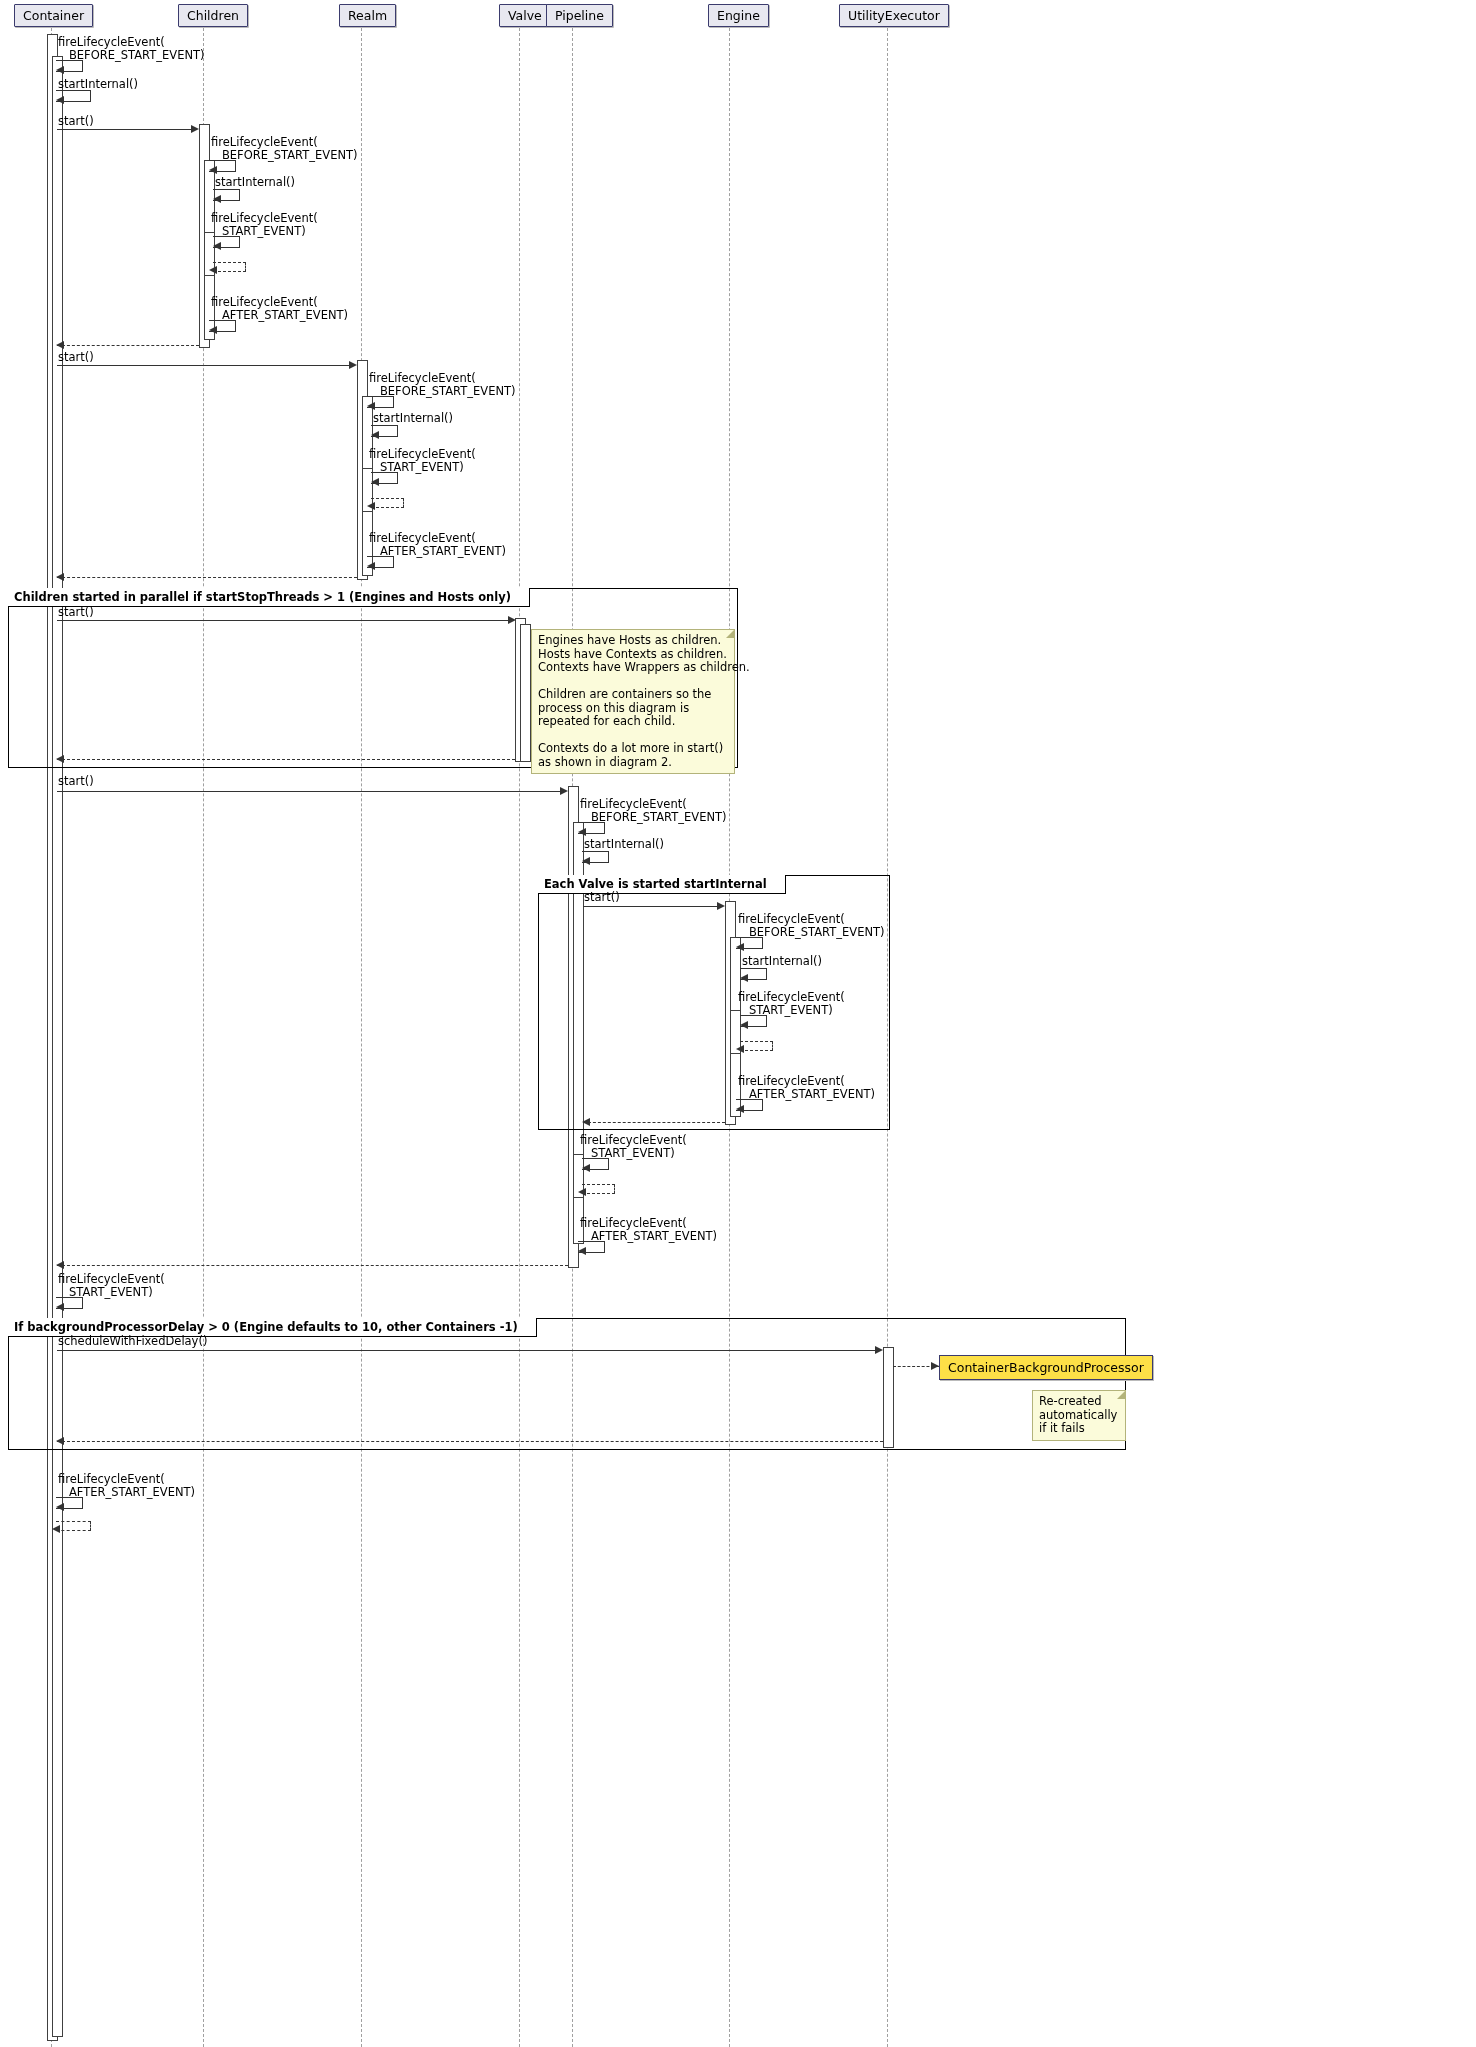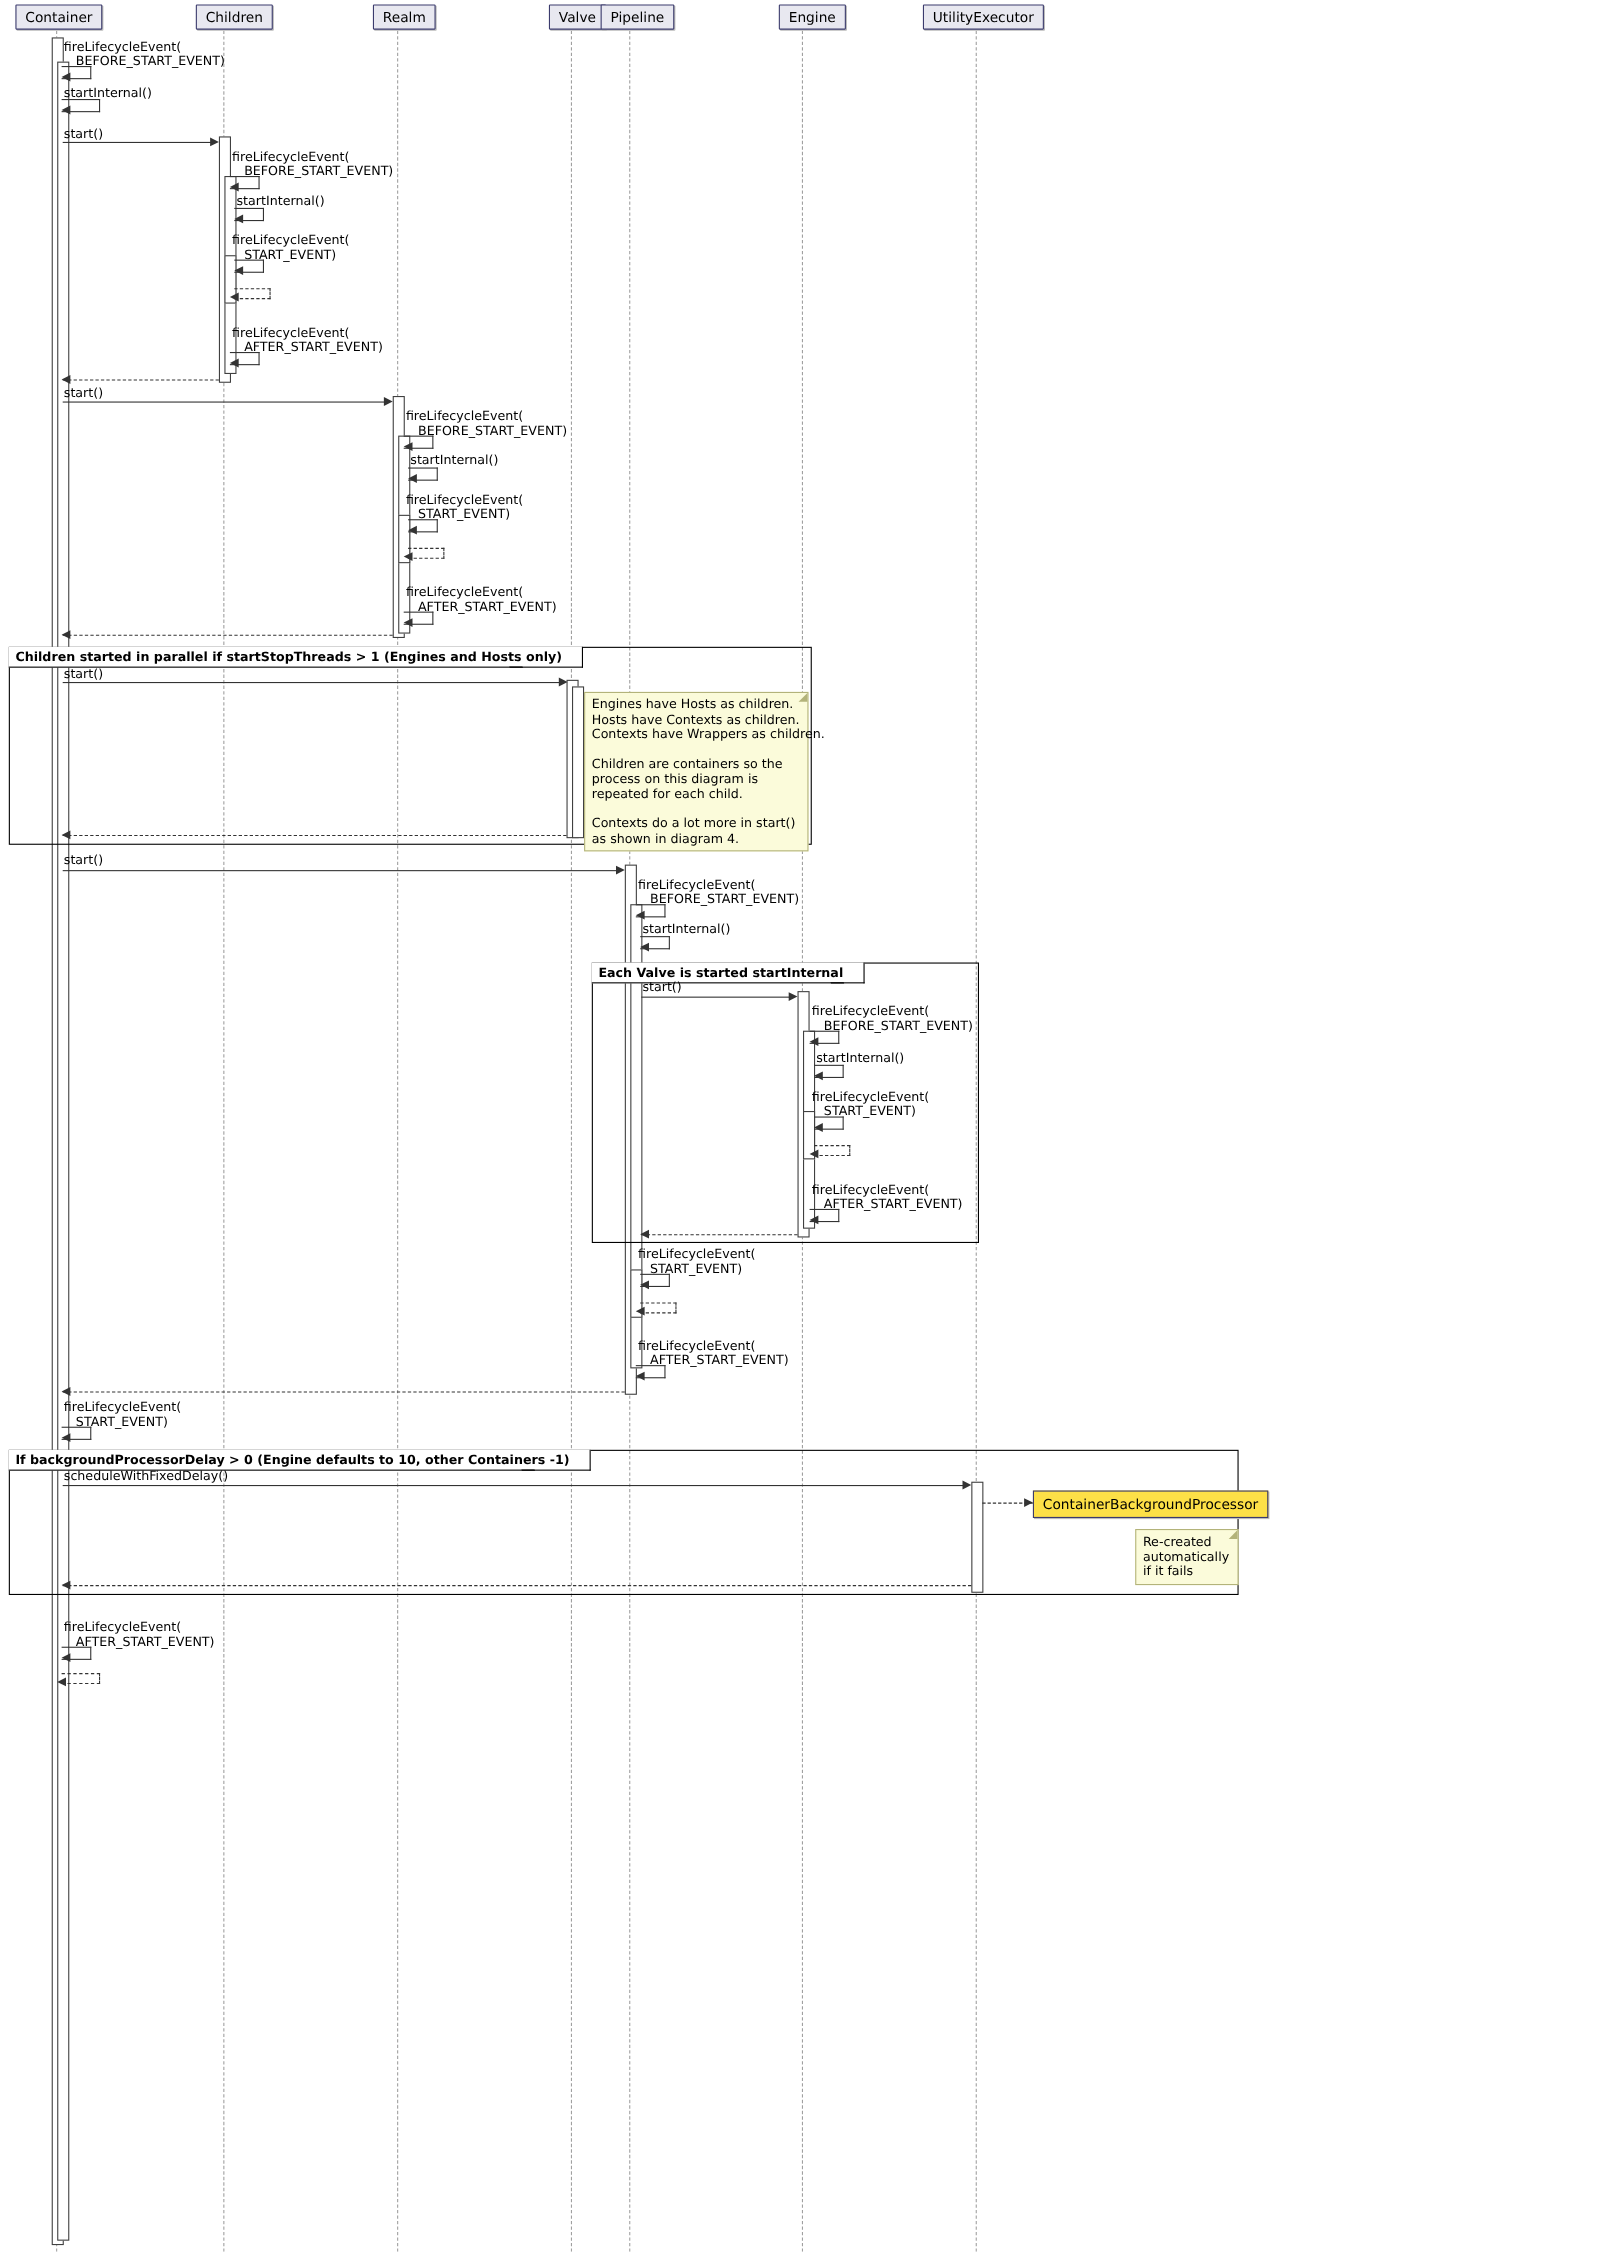--- a/index.html
+++ b/index.html
@@ -147,21 +147,21 @@
 
   <div class="note" style="left:531px;top:629px;width:190px;">Engines have Hosts as children.
 Hosts have Contexts as children.
 Contexts have Wrappers as children.
 
 Children are containers so the
 process on this diagram is
 repeated for each child.
 
 Contexts do a lot more in start()
-as shown in diagram 4.</div>
+as shown in diagram 2.</div>
 
   <div class="msg dashed" style="left:57px;top:759px;width:458px;"></div>
   <div class="arrowL" style="left:56px;top:755px;"></div>
 
   <div class="label" style="left:58px;top:775px;">start()</div>
   <div class="msg" style="left:57px;top:791px;width:504px;"></div>
   <div class="arrowR" style="left:560px;top:787px;"></div>
 
   <div class="label" style="left:580px;top:798px;">fireLifecycleEvent(
    BEFORE_START_EVENT)</div>

